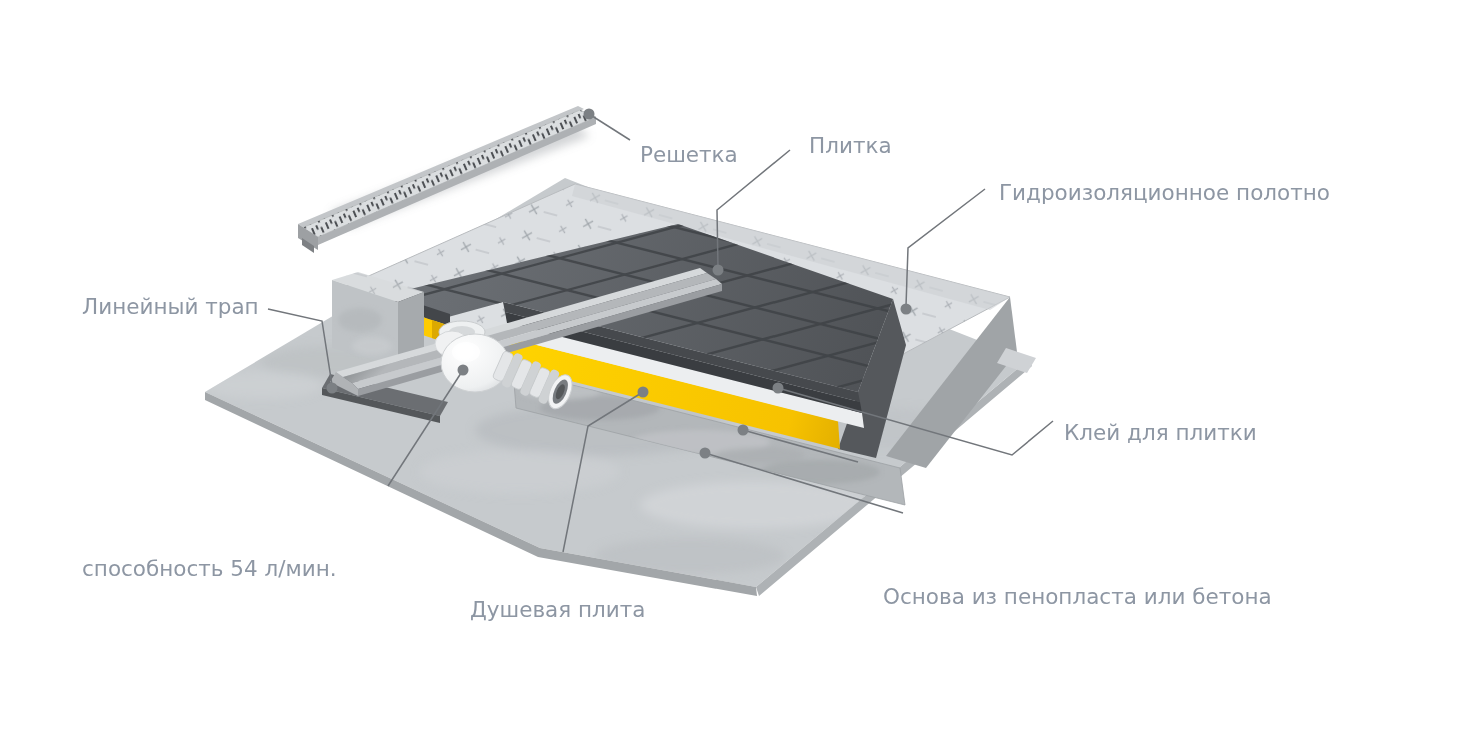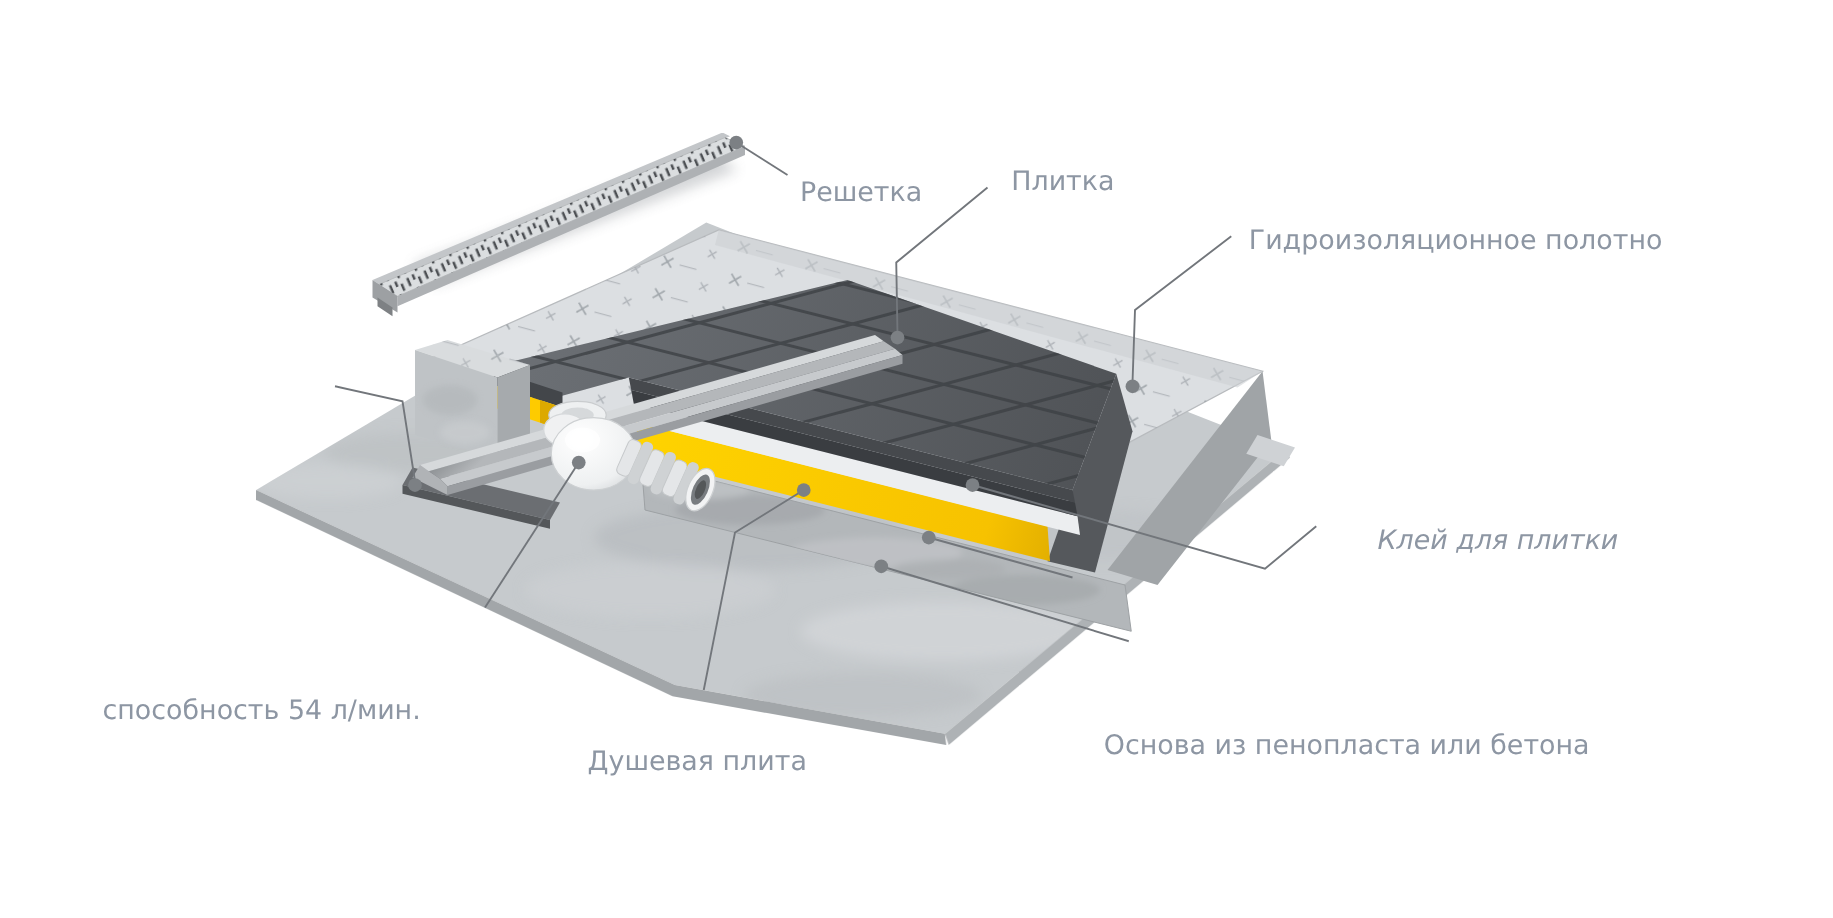--- a/index.html
+++ b/index.html
@@ -4,21 +4,21 @@
 <style>
   html,body{margin:0;padding:0;background:#ffffff;}
   #stage{position:relative;width:1466px;height:622px;background:#ffffff;overflow:hidden;
          font-family:"DejaVu Sans","Liberation Sans",sans-serif;}
   #illustration{position:absolute;left:0;top:0;}
   .lbl{position:absolute;color:#8d96a3;font-size:21.5px;line-height:27px;white-space:nowrap;}
   #lbl-grate   {left:640px;top:141px;}
   #lbl-tile    {left:809px;top:132px;}
   #lbl-membrane{left:999px;top:179px;text-align:right;}
   #lbl-trap    {left:82px; top:293px;}
-  #lbl-adhesive{left:1102px;top:419px;font-style:italic;}
+  #lbl-adhesive{left:1064px;top:419px;}
   #lbl-siphon  {left:82px; top:555px;}
   #lbl-board   {left:470px;top:596px;}
   #lbl-base    {left:883px;top:583px;}
 </style>
 </head>
 <body>
 
 <div id="stage">
 
   <svg id="illustration" width="1466" height="734" viewBox="0 0 1466 734">
@@ -208,19 +208,20 @@
       <circle cx="643" cy="392" r="5.5"></circle>
       <circle cx="778" cy="388" r="5.5"></circle>
       <circle cx="743" cy="430" r="5.5"></circle>
       <circle cx="705" cy="453" r="5.5"></circle>
     </g>
   </svg>
 
   <div id="lbl-grate" class="lbl">Решетка</div>
   <div id="lbl-tile" class="lbl">Плитка</div>
   <div id="lbl-membrane" class="lbl">Гидроизоляционное полотно</div>
+  <div id="lbl-trap" class="lbl">Линейный трап</div>
   <div id="lbl-adhesive" class="lbl">Клей для плитки</div>
   <div id="lbl-siphon" class="lbl">
     <div>способность 54 л/мин.</div>
   </div>
   <div id="lbl-board" class="lbl">Душевая плита</div>
   <div id="lbl-base" class="lbl">Основа из пенопласта или бетона</div>
 </div>
 
 </body></html>

